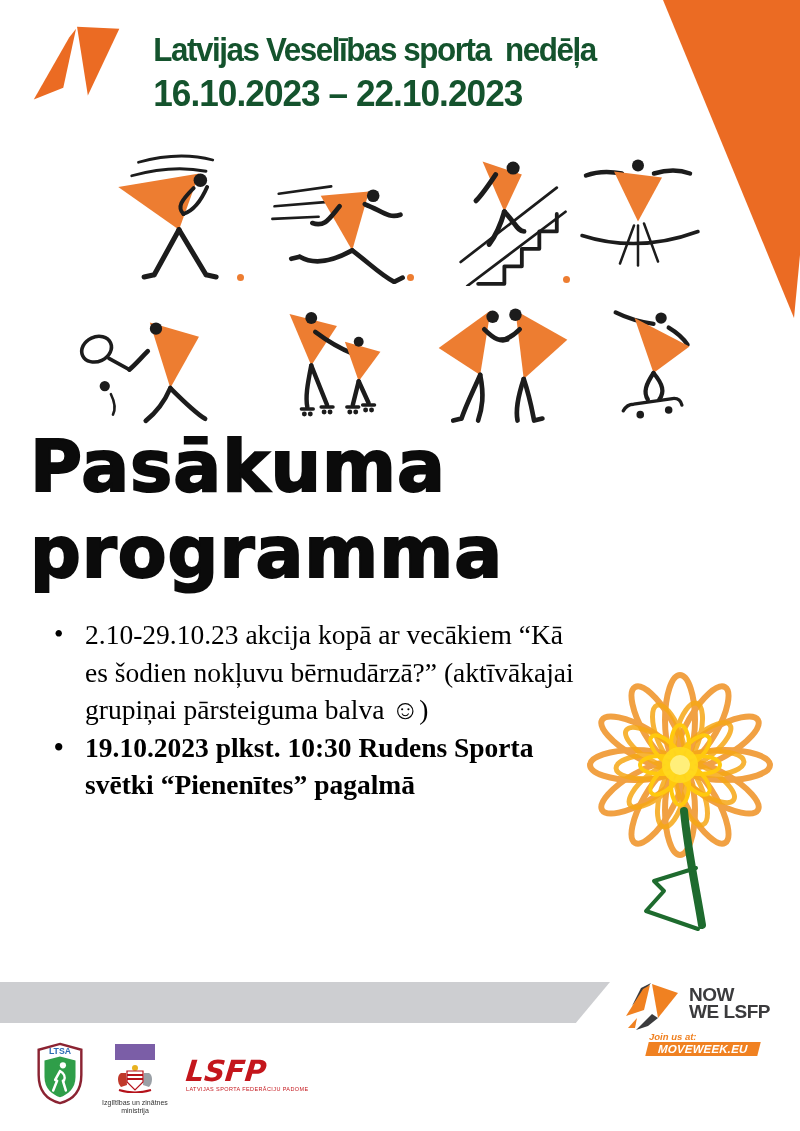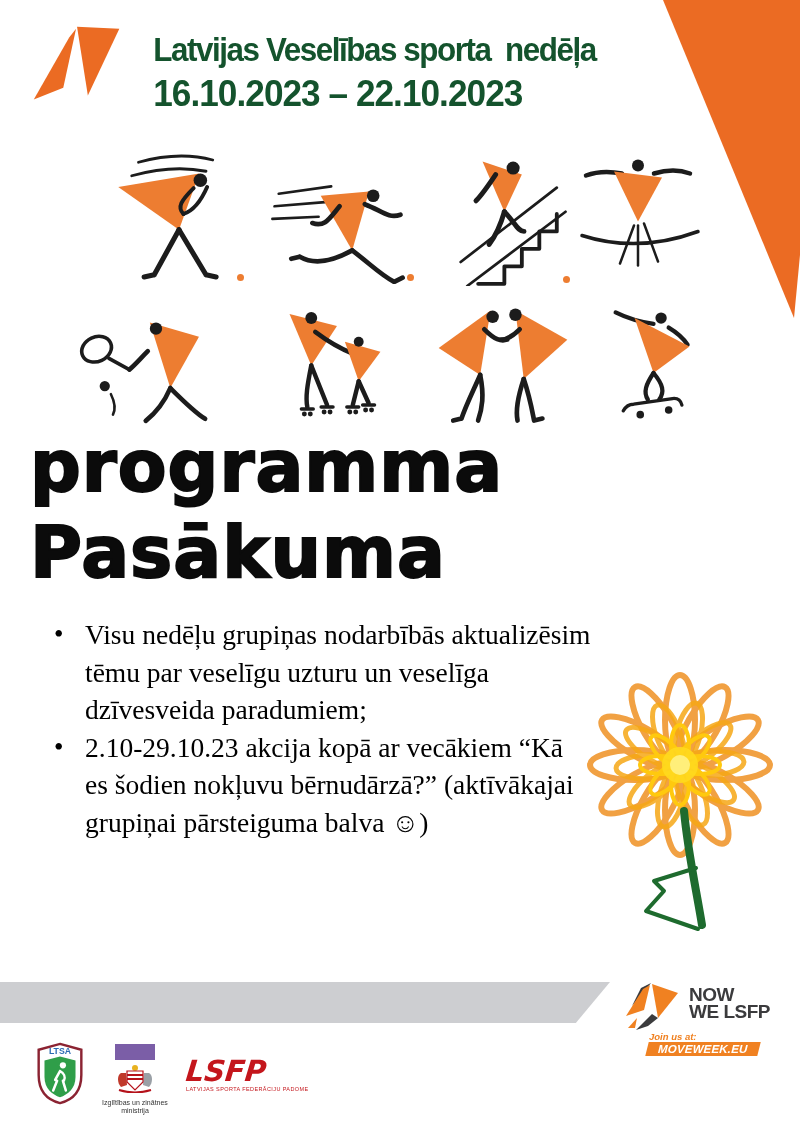--- a/index.html
+++ b/index.html
@@ -193,27 +193,27 @@
       <path d="M100,24 C110,30 116,36 120,42"></path>
     <polygon class="tri" points="64,14 122,44 84,72"></polygon>
     <path d="M84,72 C76,84 73,92 78,100"></path>
       <path d="M84,72 C94,84 96,92 90,100"></path>
     <path class="mid" d="M52,112 Q56,105 63,105 L104,99 Q112,98 114,106"></path>
     <circle class="blob" cx="70" cy="116" r="4"></circle>
       <circle class="blob" cx="100" cy="111" r="4"></circle>
   </svg>
 
   <div class="heading">
+    <div>Pasākuma</div>
     <div>programma</div>
-    <div>Pasākuma</div>
   </div>
 
   <ul class="bullets">
-    <li>Visu nedēļu grupiņas nodarbībās aktualizēsim tēmu par veselīgu uzturu un veselīga dzīvesveida paradumiem;</li>
     <li>2.10-29.10.23 akcija kopā ar vecākiem “Kā es šodien nokļuvu bērnudārzā?” (aktīvākajai grupiņai pārsteiguma balva ☺)</li>
+    <li class="bold">19.10.2023 plkst. 10:30 Rudens Sporta svētki “Pienenītes” pagalmā</li>
   </ul>
 
   <svg class="flower" viewBox="0 0 220 290">
     <g transform="translate(100,102)">
       <g fill="none" stroke="#EE8A15" stroke-width="6" opacity="0.8">
         <ellipse cy="-45" rx="15" ry="45"></ellipse>
           <ellipse cy="-45" rx="15" ry="45" transform="rotate(30)"></ellipse>
         <ellipse cy="-45" rx="15" ry="45" transform="rotate(60)"></ellipse>
           <ellipse cy="-45" rx="15" ry="45" transform="rotate(90)"></ellipse>
         <ellipse cy="-45" rx="15" ry="45" transform="rotate(120)"></ellipse>

